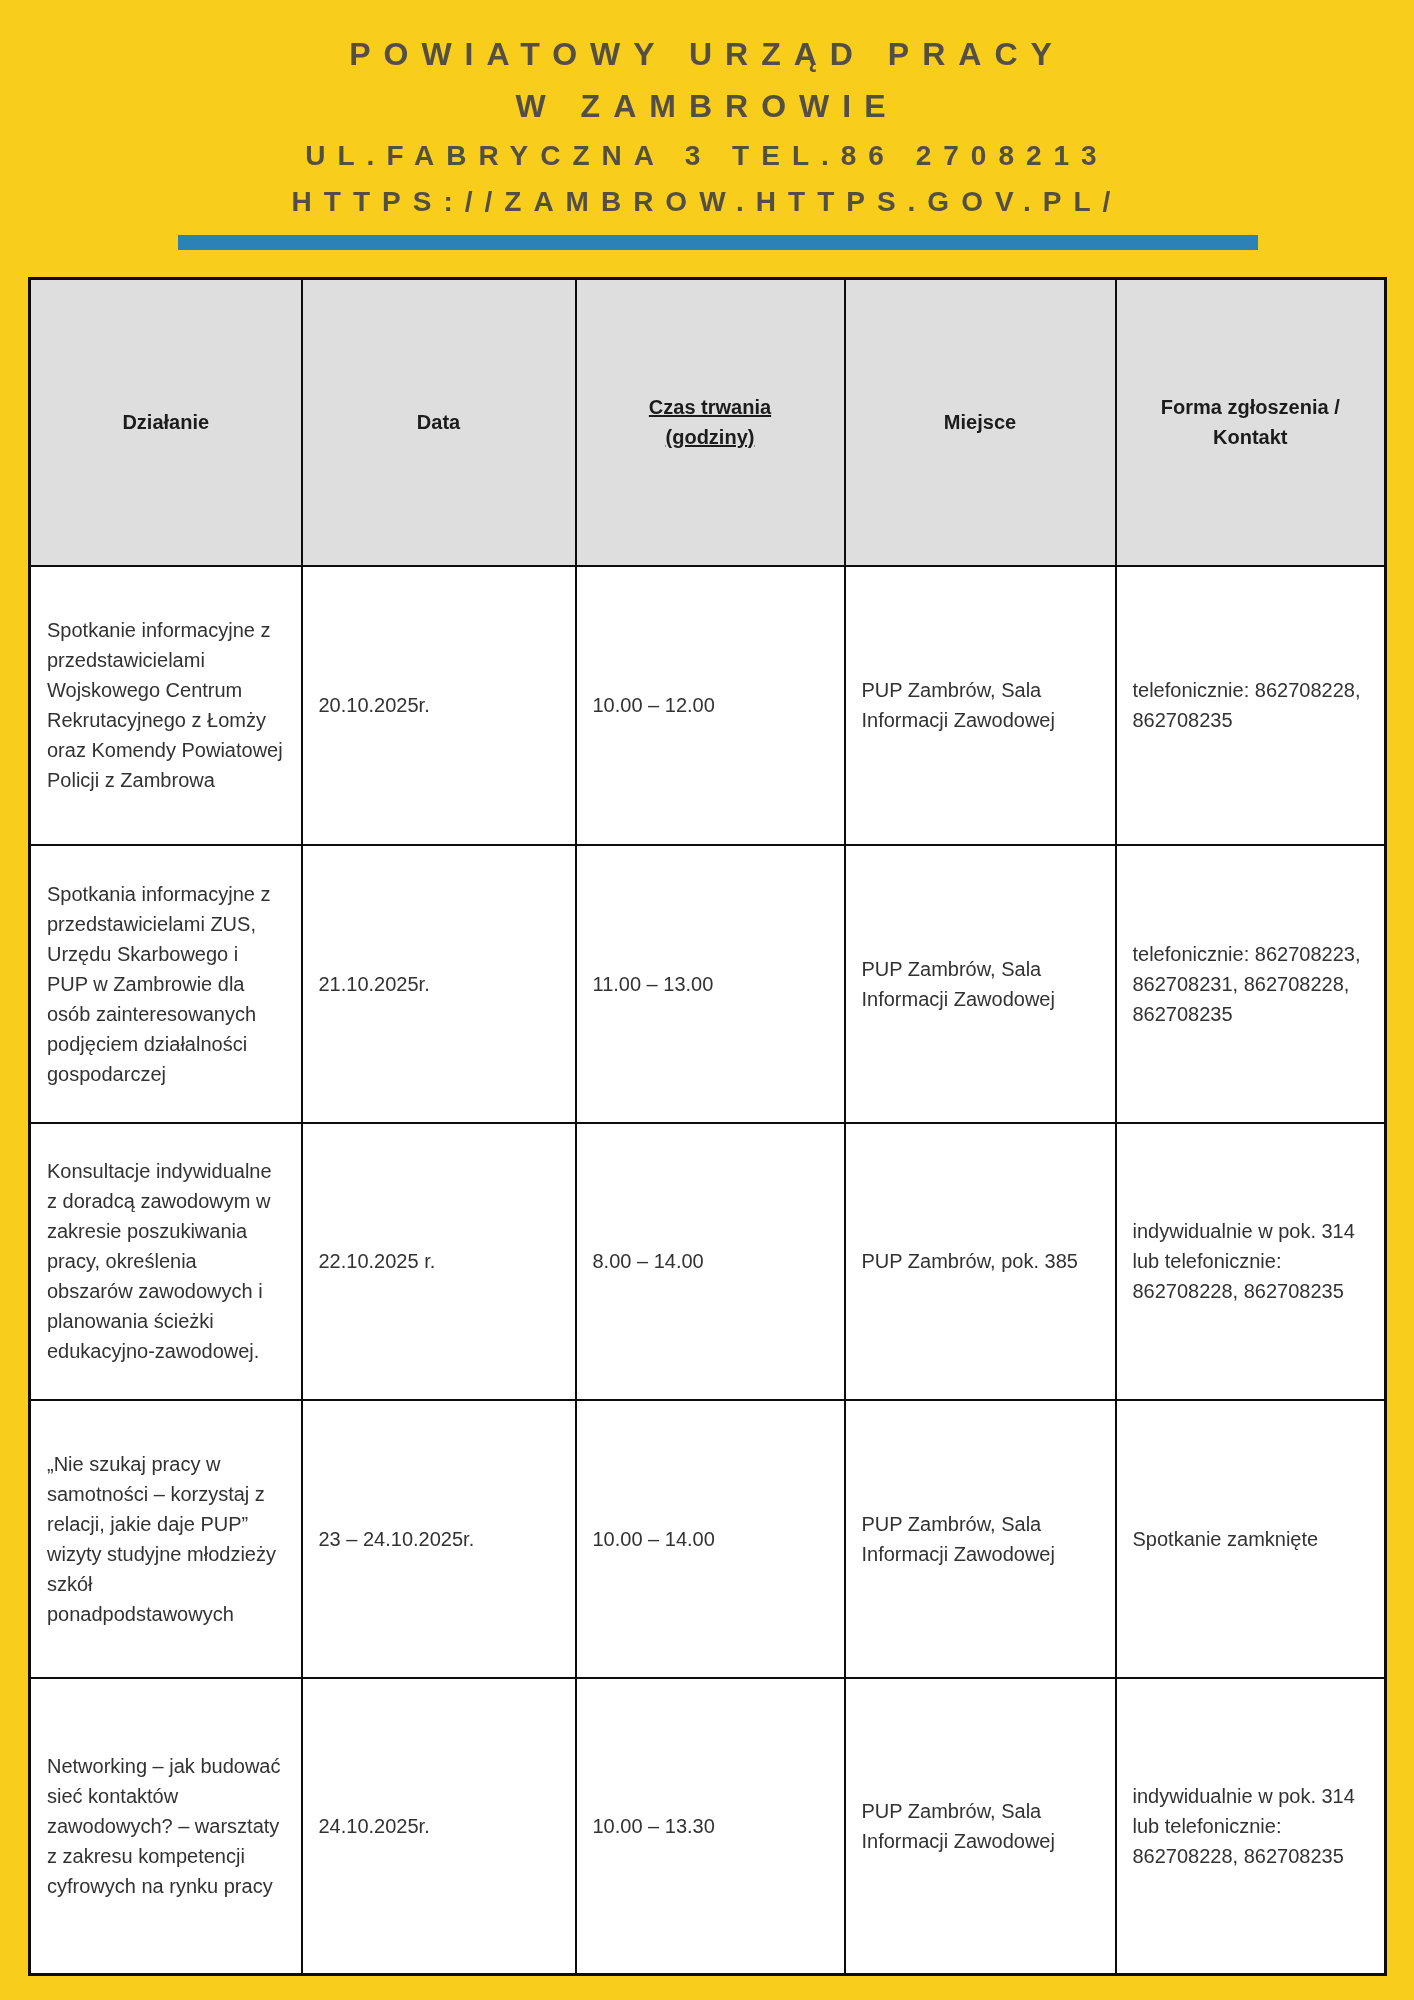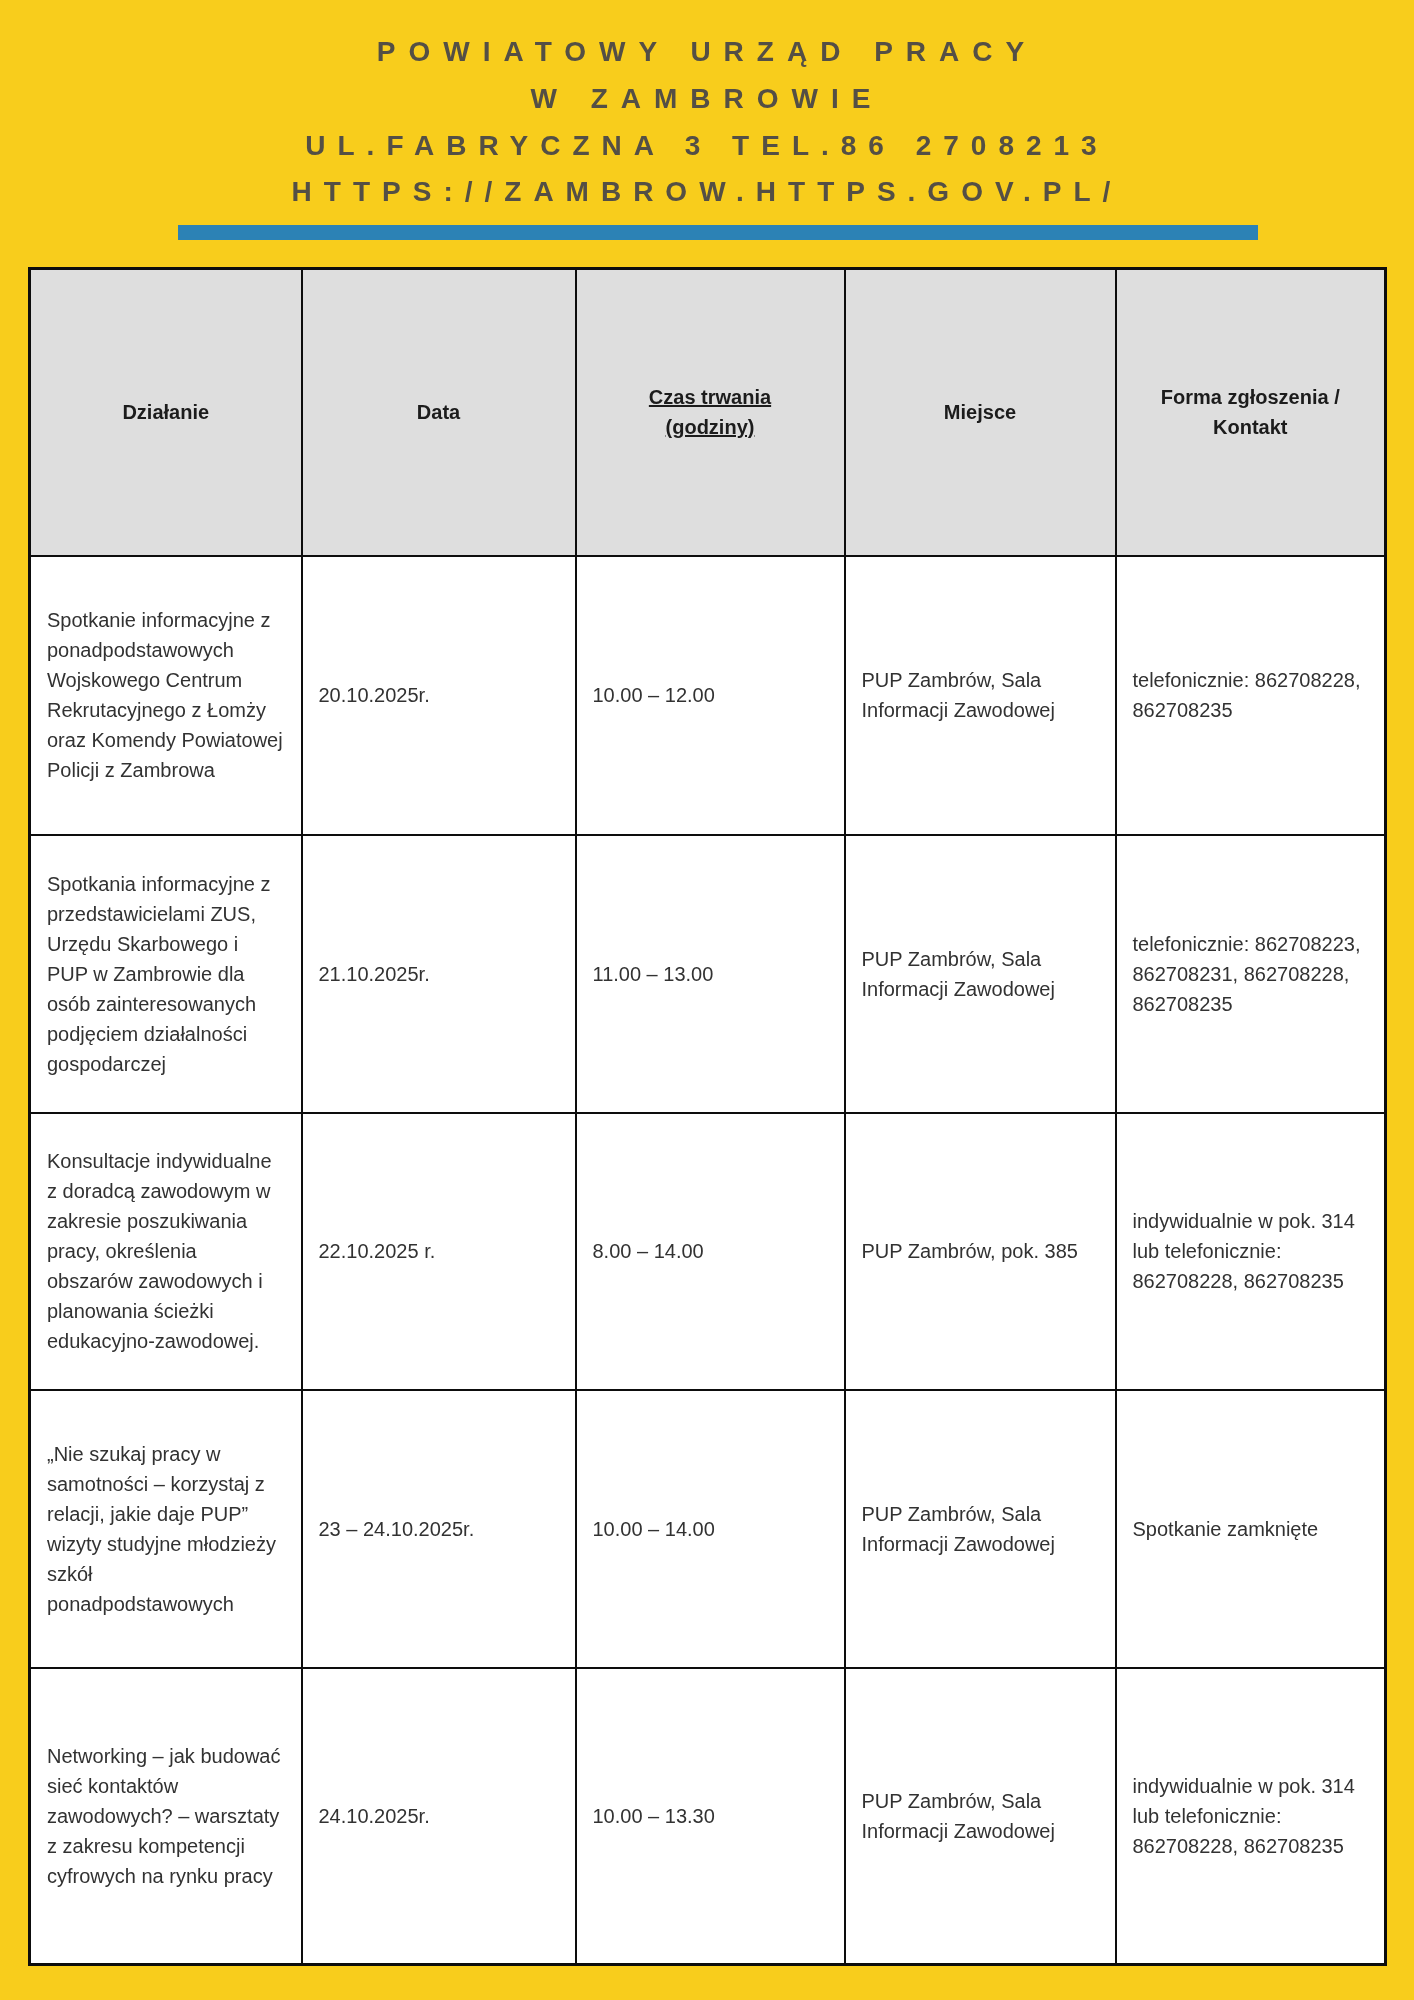--- a/index.html
+++ b/index.html
@@ -23,21 +23,21 @@
   .letterhead {
     padding-top: 36px;
     text-align: center;
     color: #544F45;
     font-weight: bold;
   }
   .hl {
     white-space: nowrap;
   }
   .hl1 {
-    font-size: 28px;
+    font-size: 32px;
     letter-spacing: 13px;
     margin-bottom: 15px;
   }
   .hl2 {
     font-size: 28px;
     letter-spacing: 12px;
     margin-bottom: 14px;
   }
   .blue-bar {
     width: 1080px;
@@ -114,21 +114,21 @@
         <tr>
           <th class="col-dzialanie"><span class="hdr">Działanie</span></th>
           <th class="col-data"><span class="hdr">Data</span></th>
           <th class="col-czas"><span class="hdr">Czas trwania (godziny)</span></th>
           <th class="col-miejsce"><span class="hdr">Miejsce</span></th>
           <th class="col-forma"><span class="hdr">Forma zgłoszenia / Kontakt</span></th>
         </tr>
       </thead>
       <tbody>
         <tr class="r1">
-          <td>Spotkanie informacyjne z ponadpodstawowych Wojskowego Centrum Rekrutacyjnego z Łomży oraz Komendy Powiatowej Policji z Zambrowa</td>
+          <td>Spotkanie informacyjne z przedstawicielami Wojskowego Centrum Rekrutacyjnego z Łomży oraz Komendy Powiatowej Policji z Zambrowa</td>
           <td>20.10.2025r.</td>
           <td>10.00 – 12.00</td>
           <td>PUP Zambrów, Sala Informacji Zawodowej</td>
           <td>telefonicznie: 862708228, 862708235</td>
         </tr>
         <tr class="r2">
           <td>Spotkania informacyjne z przedstawicielami ZUS, Urzędu Skarbowego i PUP w Zambrowie dla osób zainteresowanych podjęciem działalności gospodarczej</td>
           <td>21.10.2025r.</td>
           <td>11.00 – 13.00</td>
           <td>PUP Zambrów, Sala Informacji Zawodowej</td>

